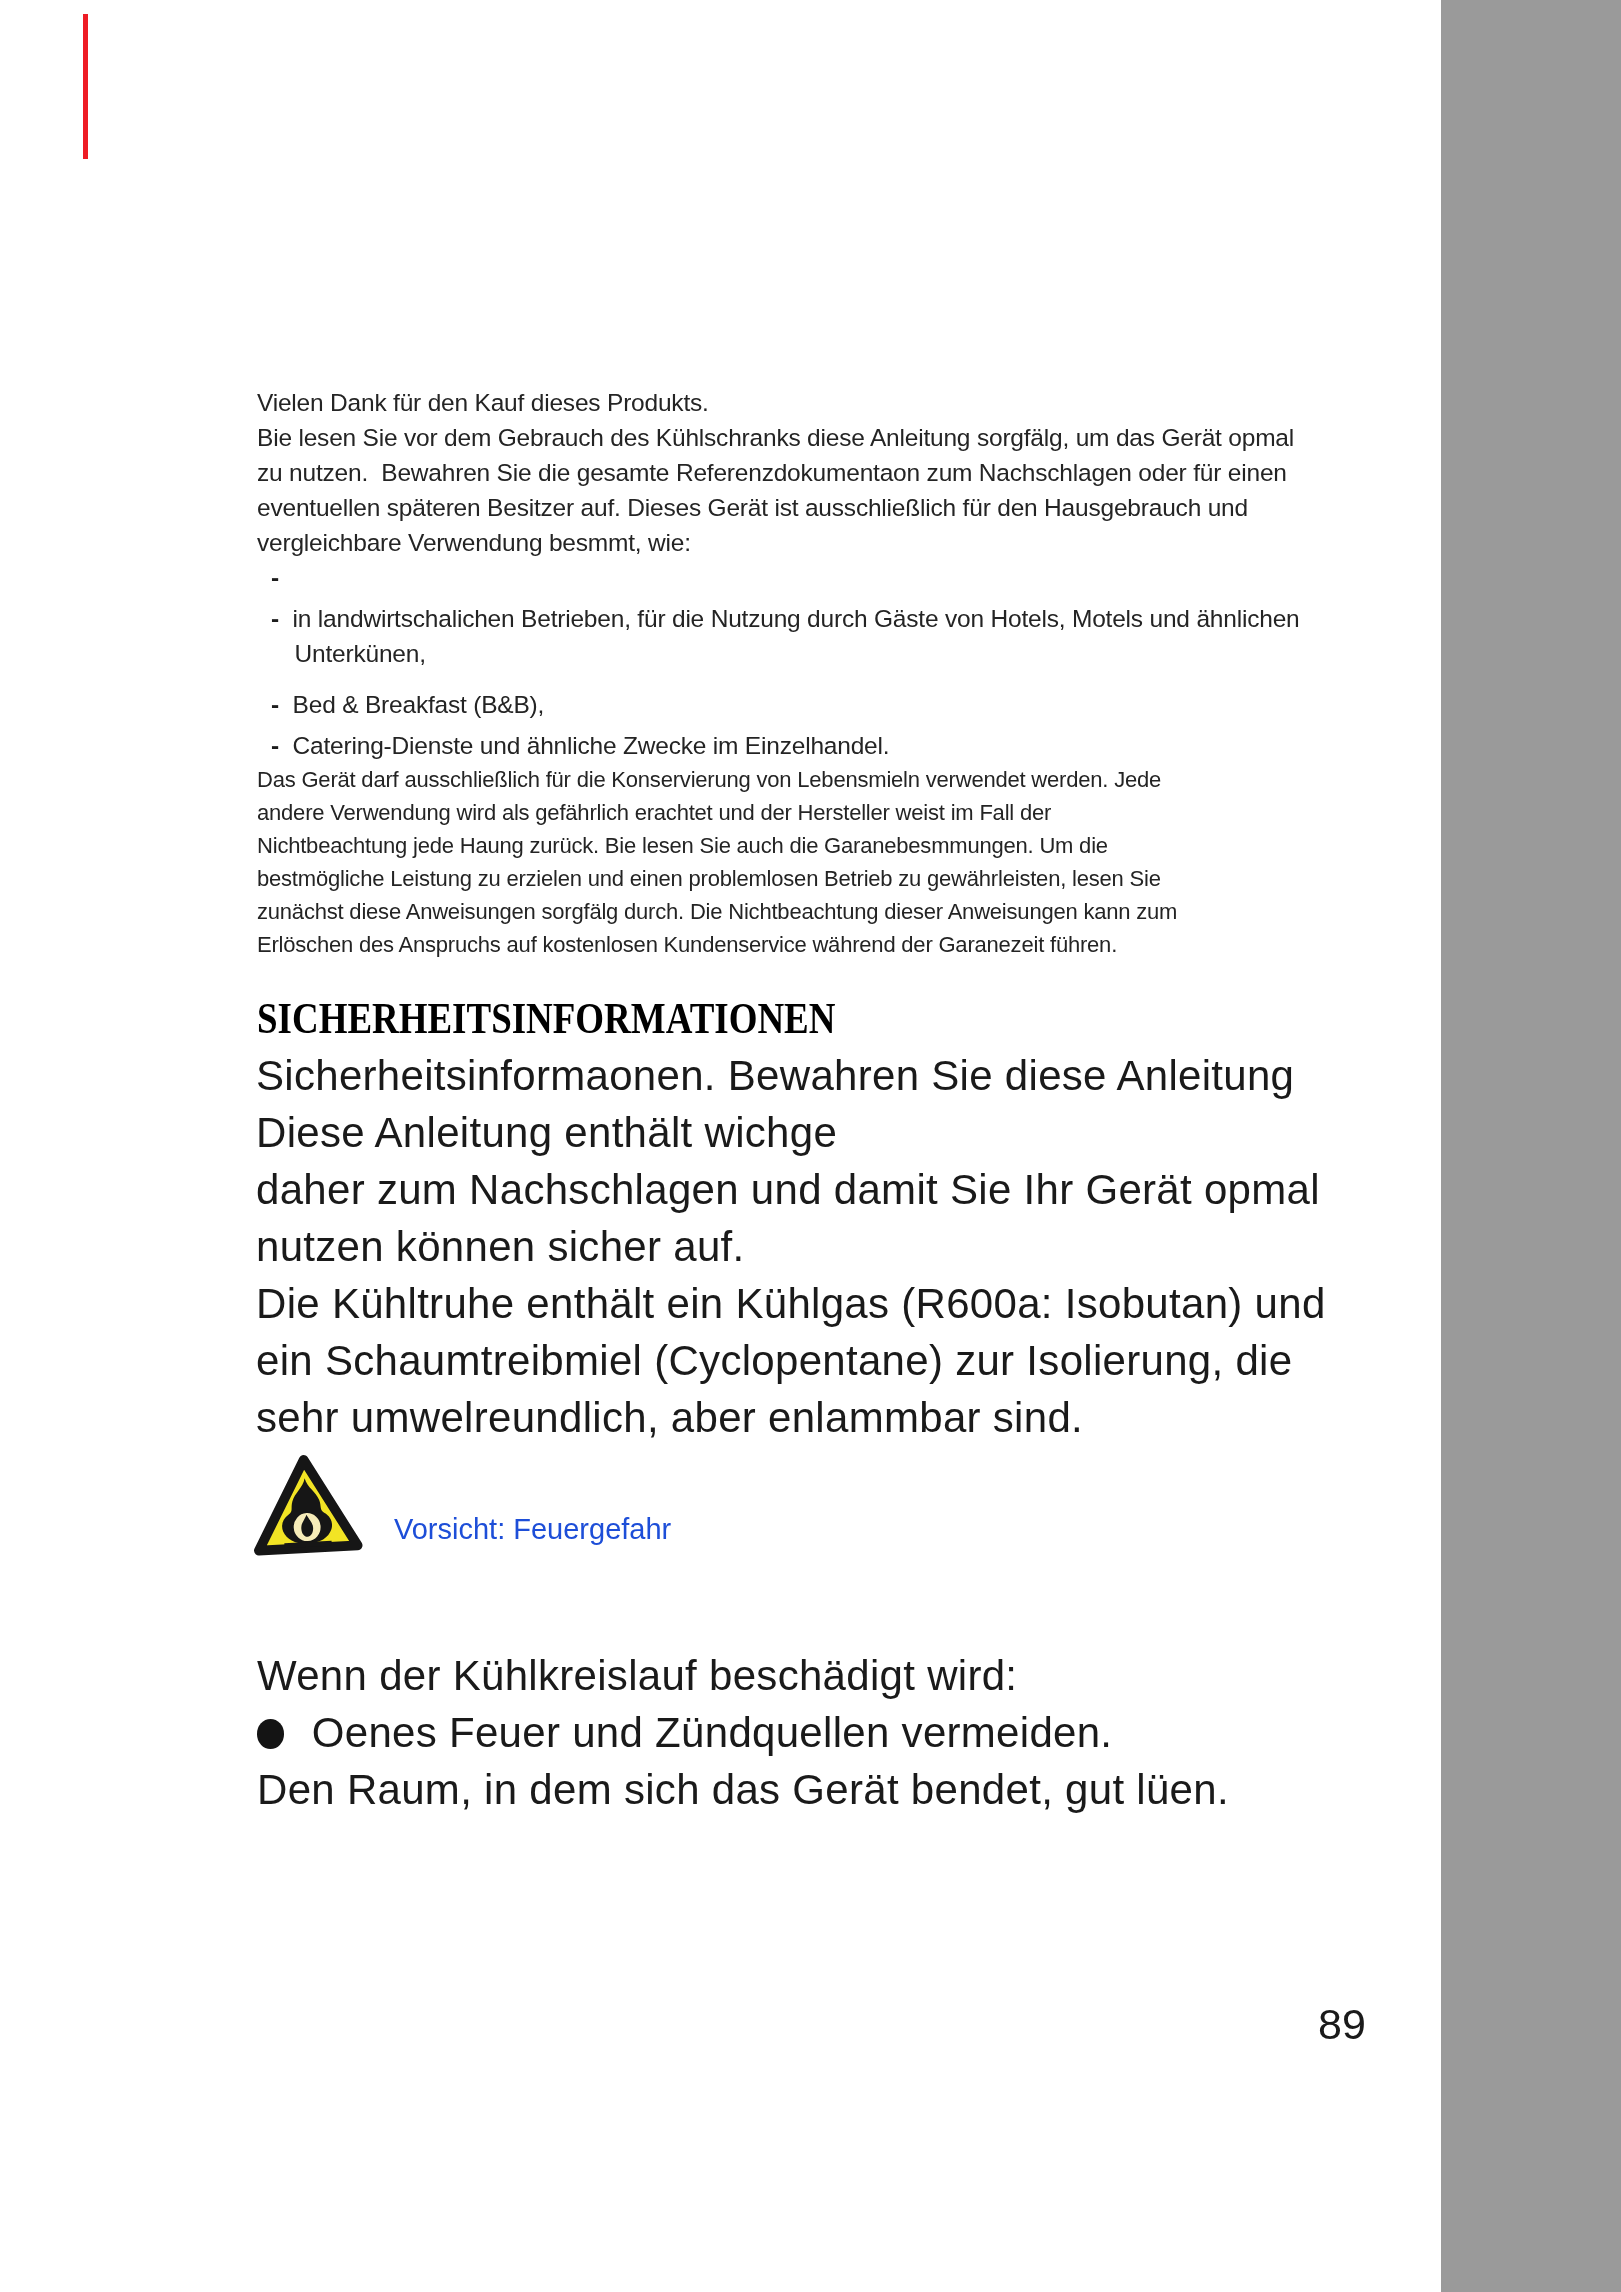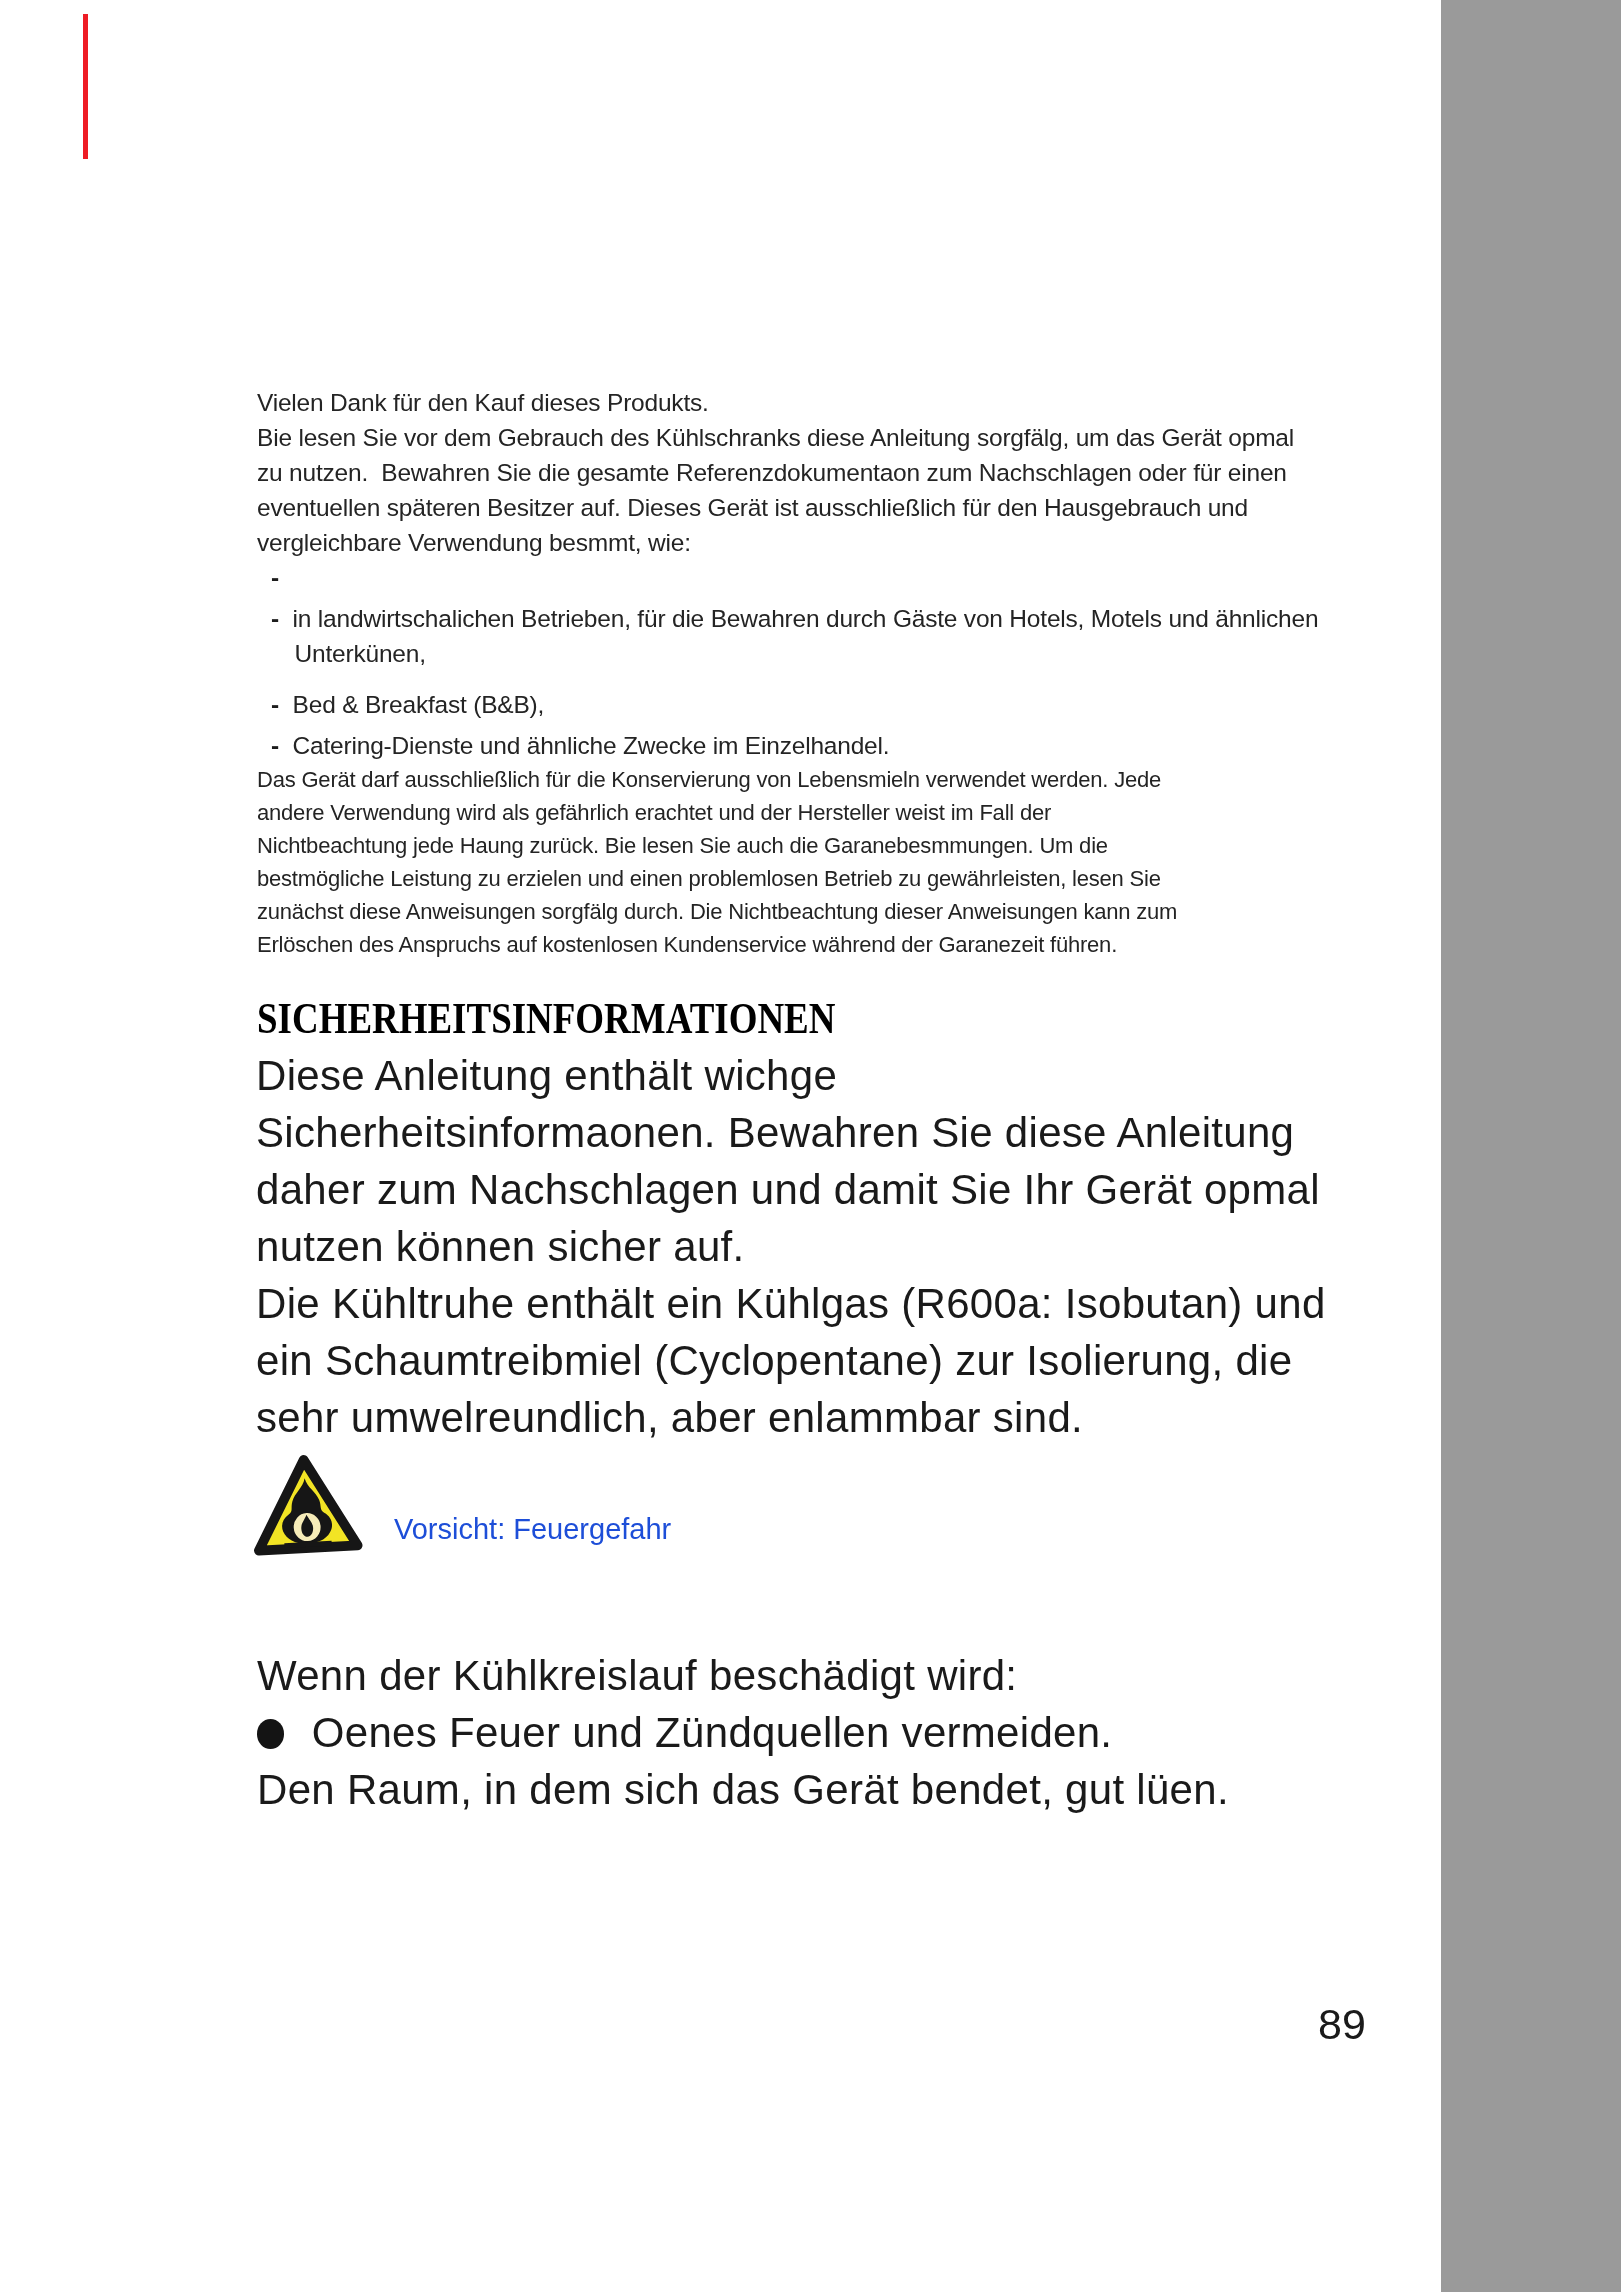--- a/index.html
+++ b/index.html
@@ -59,21 +59,21 @@
     <div class="small-line">eventuellen späteren Besitzer auf. Dieses Gerät ist ausschließlich für den Hausgebrauch und</div>
     <div class="small-line">vergleichbare Verwendung besmmt, wie:</div>
   </div>
 
   <div class="abs" style="left:271px;top:560px;">
     <div class="bullet-item">
       <span class="bullet-dash">-</span>
     </div>
     <div class="bullet-item" style="margin-bottom:0;">
       <span class="bullet-dash">-</span>
-      <span class="bullet-text">in landwirtschalichen Betrieben, für die Bewahren durch Gäste von Hotels, Motels und ähnlichen</span>
+      <span class="bullet-text">in landwirtschalichen Betrieben, für die Nutzung durch Gäste von Hotels, Motels und ähnlichen</span>
     </div>
     <div class="bullet-text bullet-cont" style="margin-bottom:16px;">Unterkünen,</div>
     <div class="bullet-item">
       <span class="bullet-dash">-</span>
       <span class="bullet-text">Bed &amp; Breakfast (B&amp;B),</span>
     </div>
     <div class="bullet-item">
       <span class="bullet-dash">-</span>
       <span class="bullet-text">Catering-Dienste und ähnliche Zwecke im Einzelhandel.</span>
     </div>
@@ -84,22 +84,22 @@
     <div class="disc-line">andere Verwendung wird als gefährlich erachtet und der Hersteller weist im Fall der</div>
     <div class="disc-line">Nichtbeachtung jede Haung zurück. Bie lesen Sie auch die Garanebesmmungen. Um die</div>
     <div class="disc-line">bestmögliche Leistung zu erzielen und einen problemlosen Betrieb zu gewährleisten, lesen Sie</div>
     <div class="disc-line">zunächst diese Anweisungen sorgfälg durch. Die Nichtbeachtung dieser Anweisungen kann zum</div>
     <div class="disc-line">Erlöschen des Anspruchs auf kostenlosen Kundenservice während der Garanezeit führen.</div>
   </div>
 
   <div class="abs heading-serif" style="left:257px;top:994px;">SICHERHEITSINFORMATIONEN</div>
 
   <div class="abs" style="left:256px;top:1047px;">
+    <div class="big-line">Sicherheitsinformaonen. Bewahren Sie diese Anleitung</div>
     <div class="big-line">Diese Anleitung enthält wichge</div>
-    <div class="big-line">Sicherheitsinformaonen. Bewahren Sie diese Anleitung</div>
     <div class="big-line">daher zum Nachschlagen und damit Sie Ihr Gerät opmal</div>
     <div class="big-line">nutzen können sicher auf.</div>
     <div class="big-line">Die Kühltruhe enthält ein Kühlgas (R600a: Isobutan) und</div>
     <div class="big-line">ein Schaumtreibmiel (Cyclopentane) zur Isolierung, die</div>
     <div class="big-line">sehr umwelreundlich, aber enlammbar sind.</div>
   </div>
 
   <div class="abs" style="left:249px;top:1452px;width:114px;height:106px;transform:rotate(-3deg);">
     <svg width="114" height="106" viewBox="0 0 106 98" xmlns="http://www.w3.org/2000/svg">
       <path d="M53 7 L99 89 L7 89 Z" fill="#f2e424" stroke="#161616" stroke-width="9" stroke-linejoin="round"></path>

